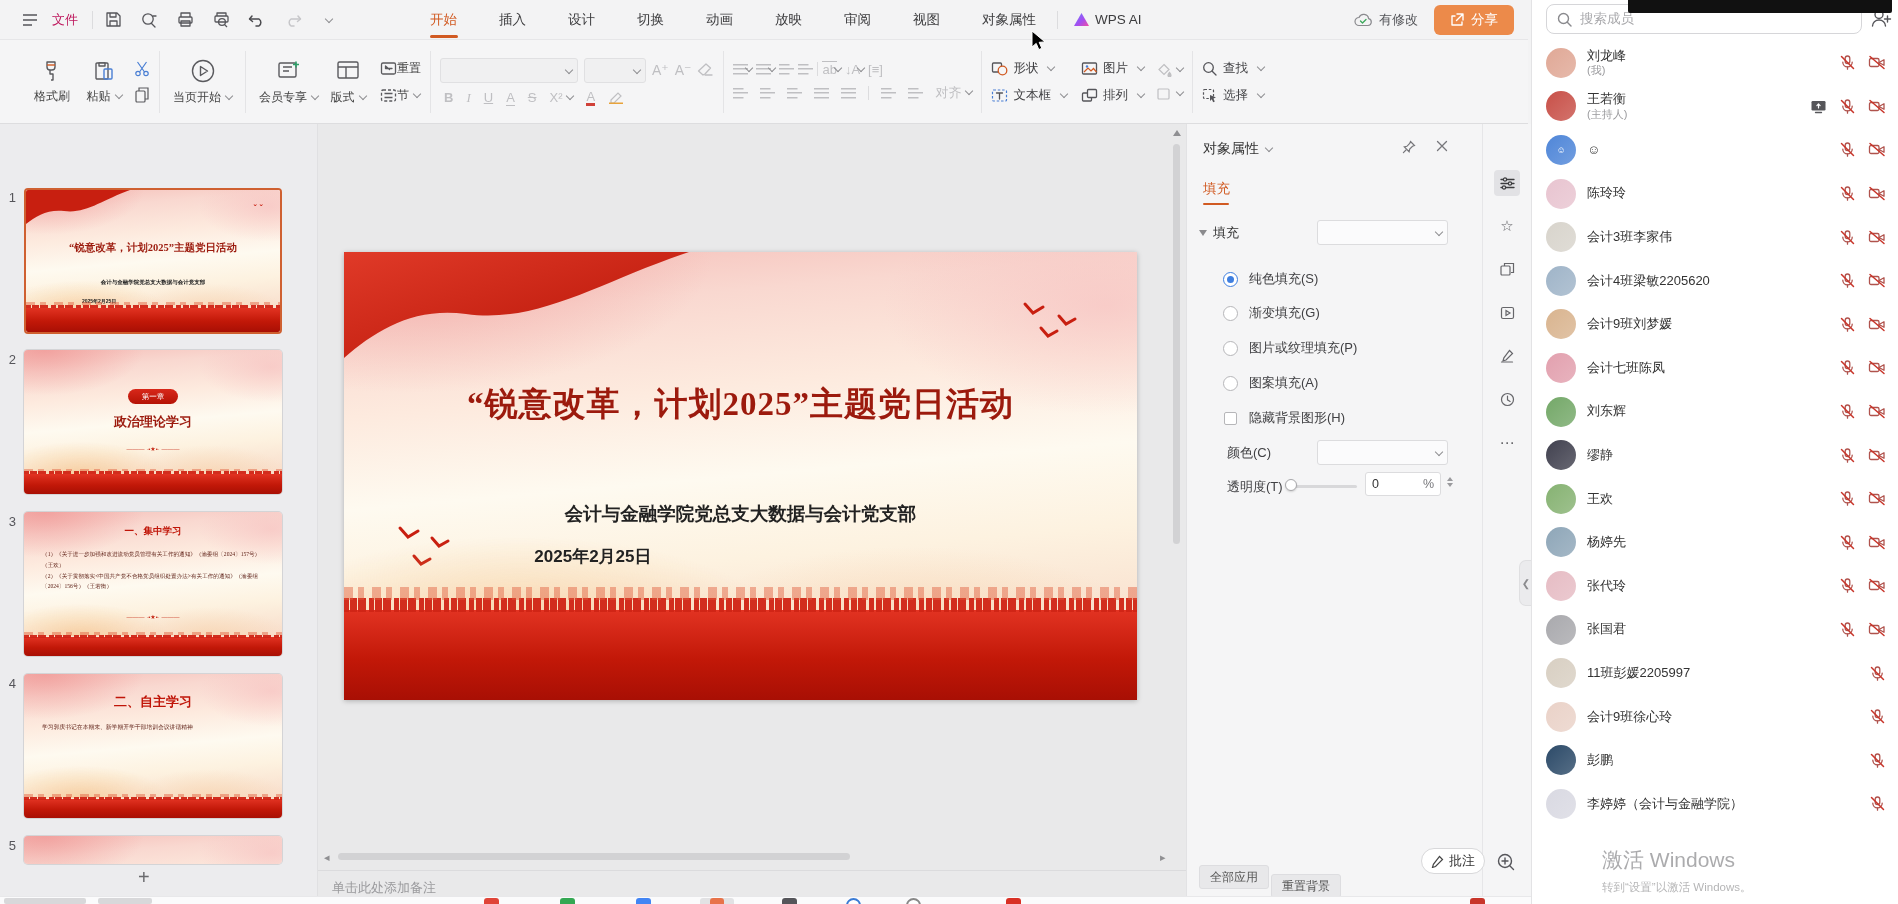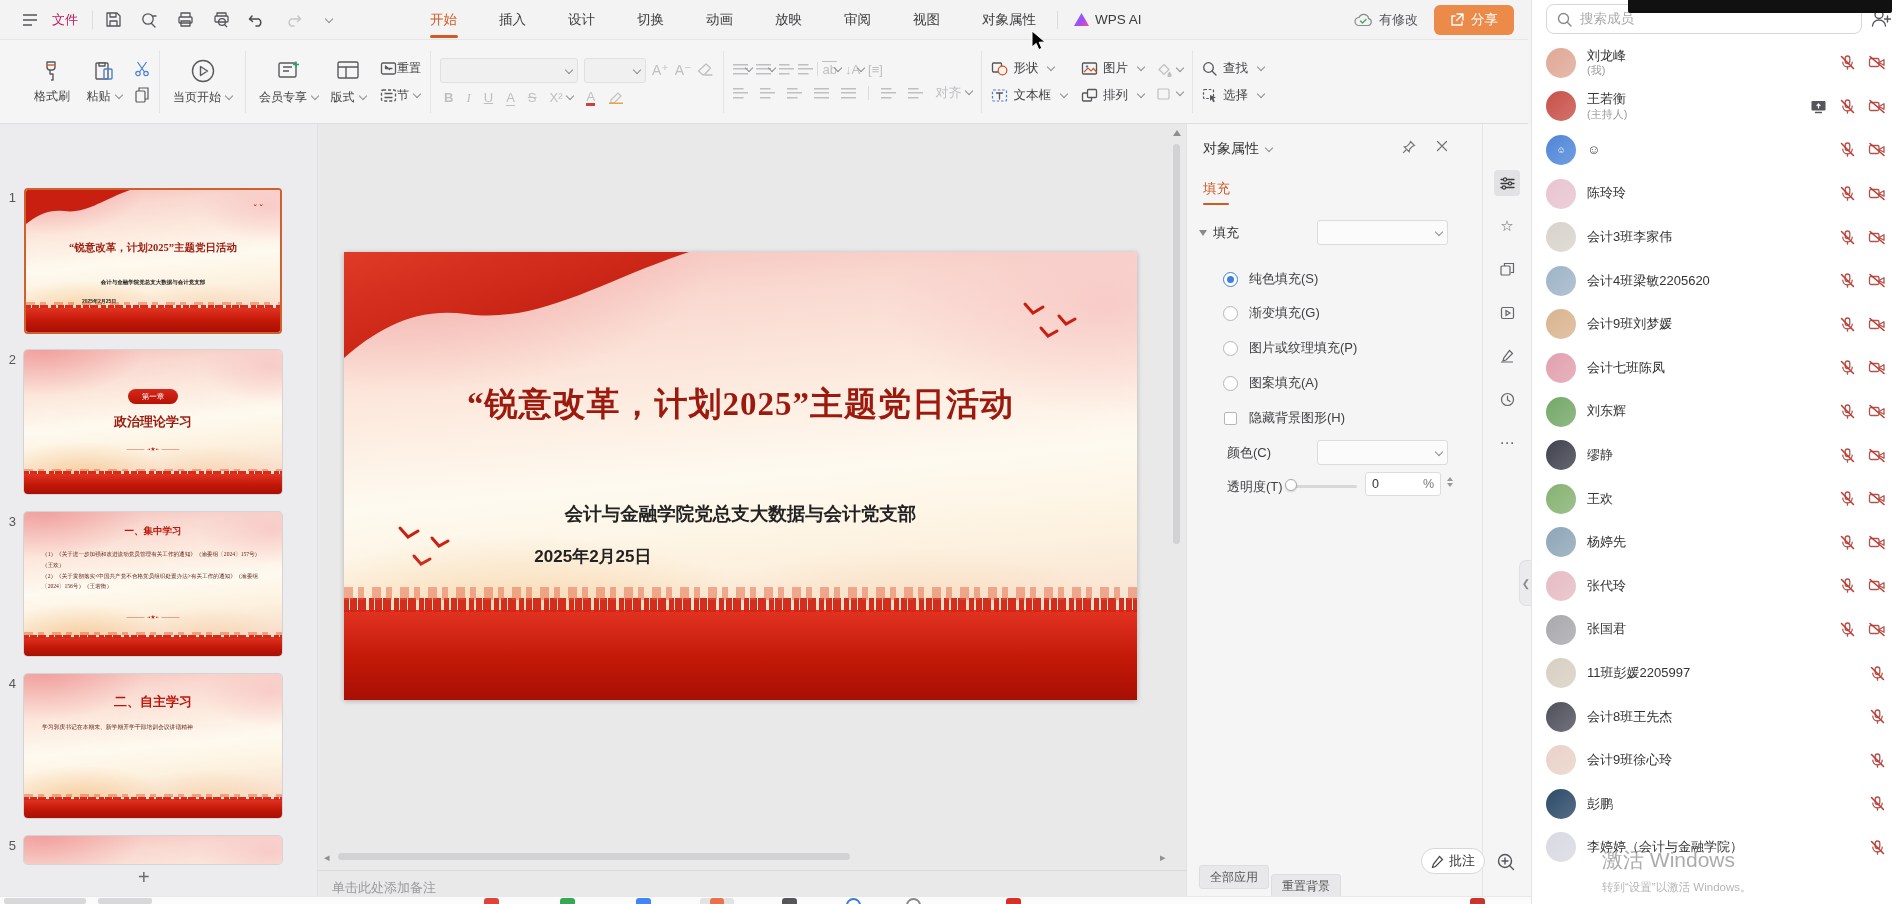--- a/index.html
+++ b/index.html
@@ -1140,43 +1140,20 @@
                 <path d="M3.8 8.2a4.7 4.7 0 0 0 9.4 0"></path>
                 <path d="M8.5 13v2.2"></path>
               </g>
               <path d="M2.5 2.5L14.5 14.5" stroke="#c8352a" stroke-width="1.5" stroke-linecap="round"></path>
             </svg>
       </span>
 
     </span>
   </div>
 
-  <div class="m-row">
-    <span class="m-avatar" style="background: linear-gradient(135deg, rgb(80, 80, 92), rgba(80, 80, 92, 0.8));">
-          <span class="m-avtext"></span>
-        </span>
-    <span class="m-names">
-      <span class="m-name">会计8班王先杰</span>
-
-    </span>
-    <span class="m-icons">
-
-      <span class="mi-mic">
-        <svg width="17" height="17" viewBox="0 0 17 17">
-              <g fill="none" stroke="#b0534d" stroke-width="1.3" stroke-linecap="round">
-                <rect x="6.2" y="2" width="4.6" height="7.5" rx="2.3"></rect>
-                <path d="M3.8 8.2a4.7 4.7 0 0 0 9.4 0"></path>
-                <path d="M8.5 13v2.2"></path>
-              </g>
-              <path d="M2.5 2.5L14.5 14.5" stroke="#c8352a" stroke-width="1.5" stroke-linecap="round"></path>
-            </svg>
-      </span>
-
-    </span>
-  </div>
 
   <div class="m-row">
     <span class="m-avatar" style="background: linear-gradient(135deg, rgb(234, 210, 200), rgba(234, 210, 200, 0.8));">
           <span class="m-avtext"></span>
         </span>
     <span class="m-names">
       <span class="m-name">会计9班徐心玲</span>
 
     </span>
     <span class="m-icons">

